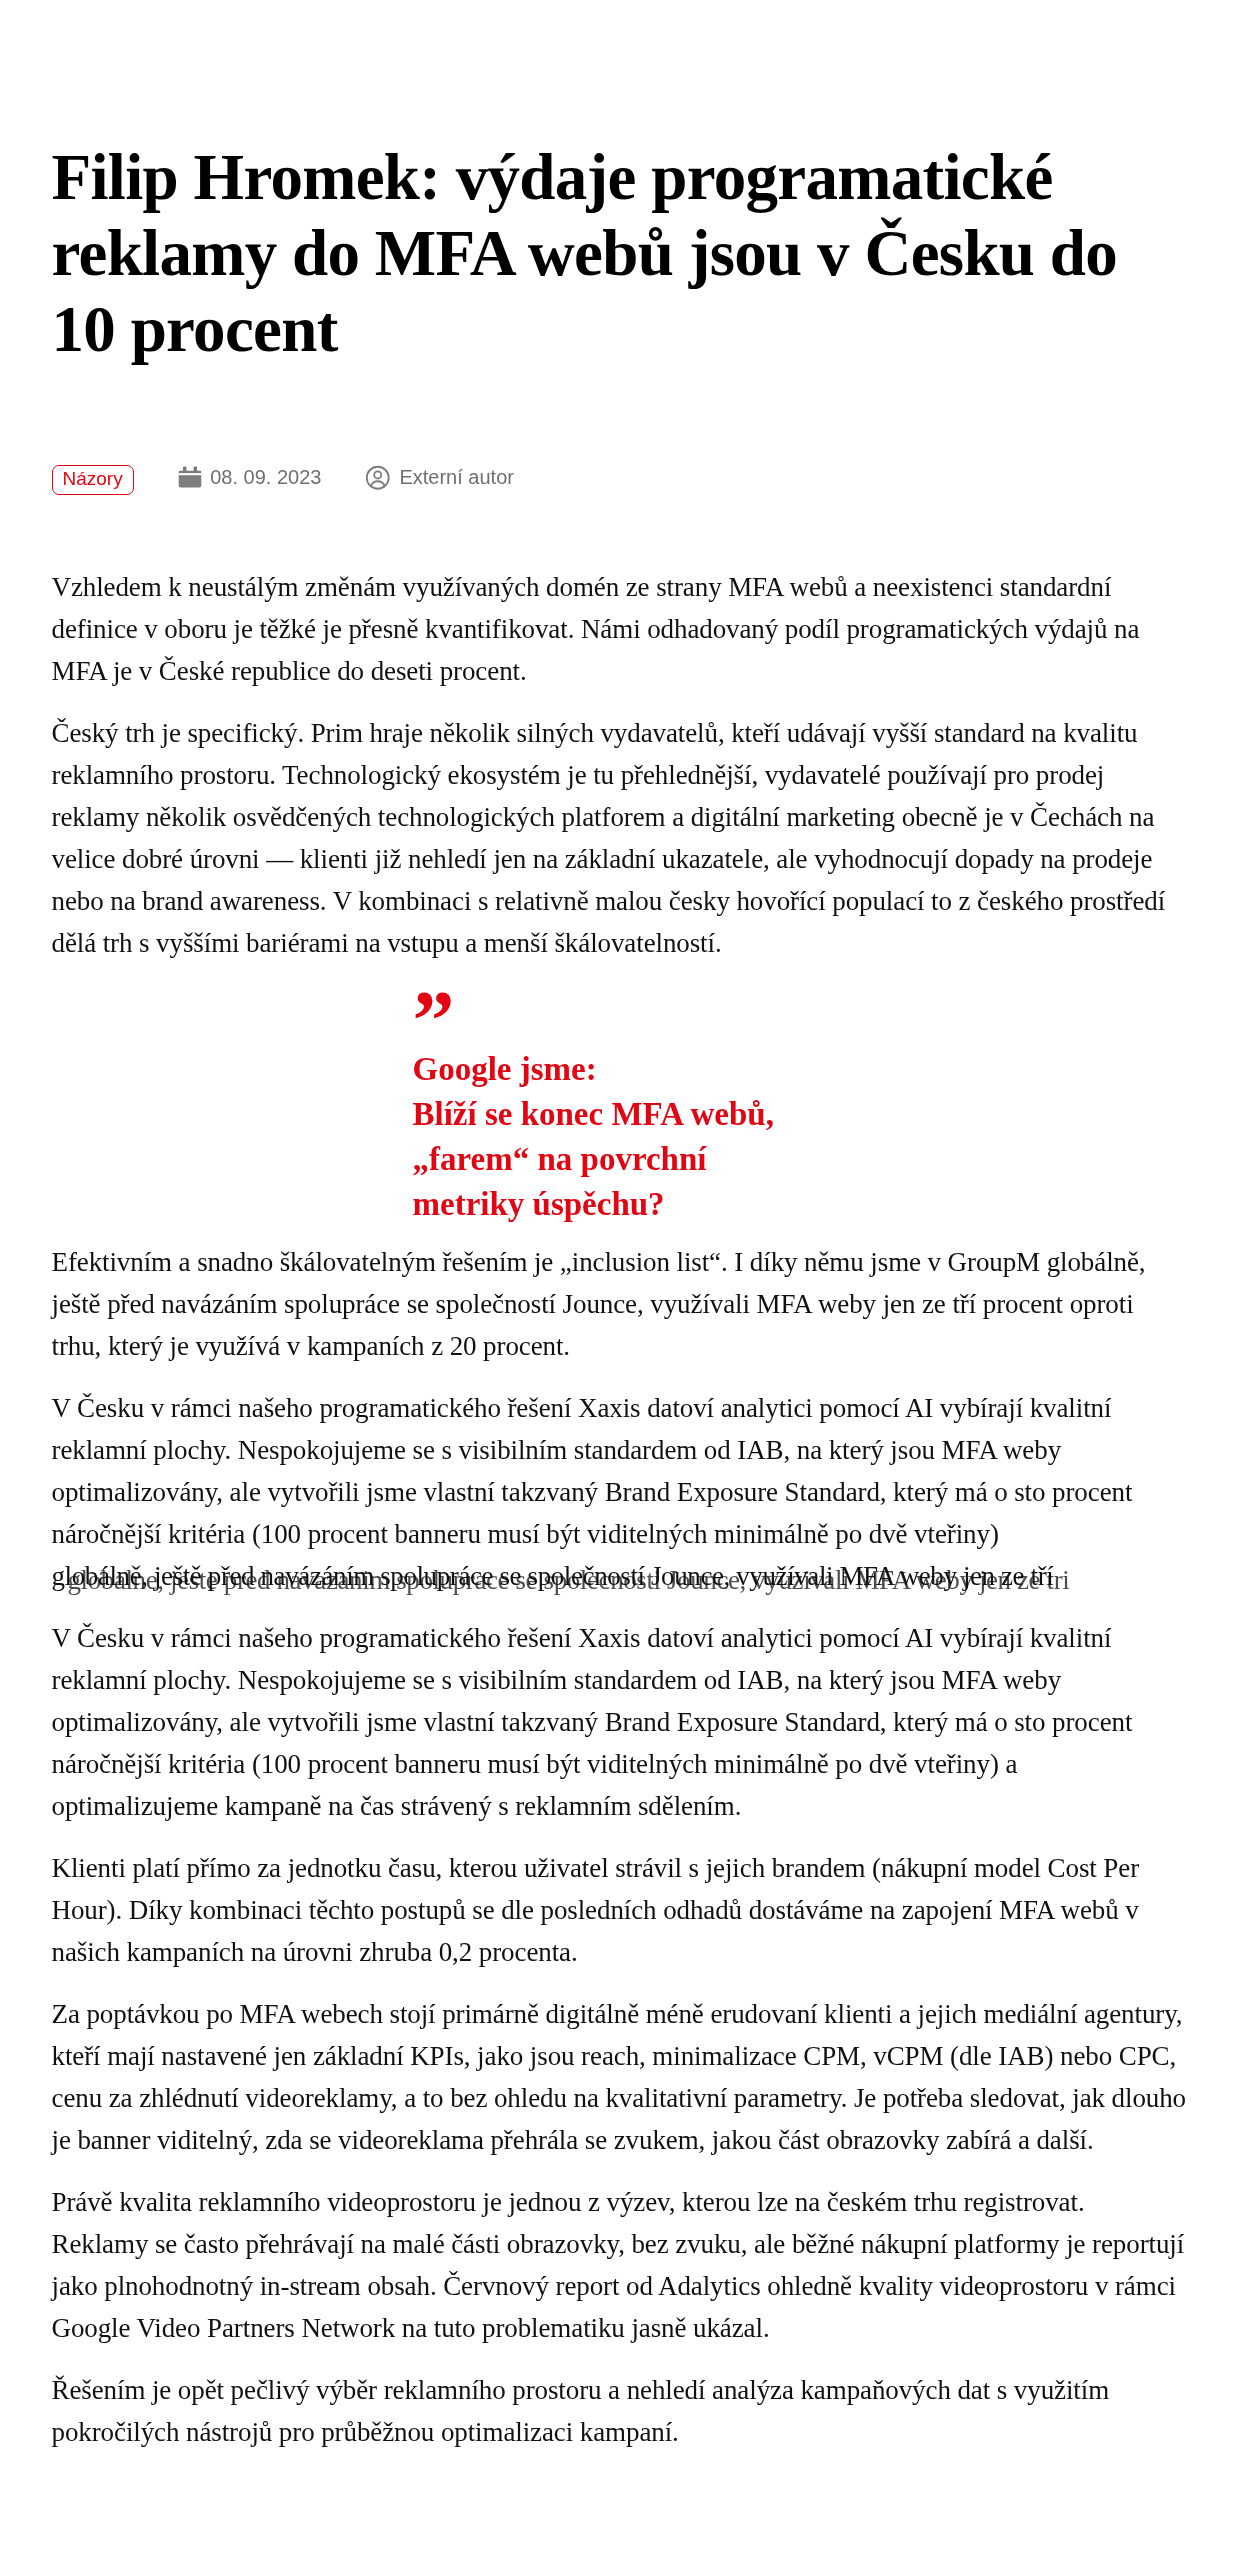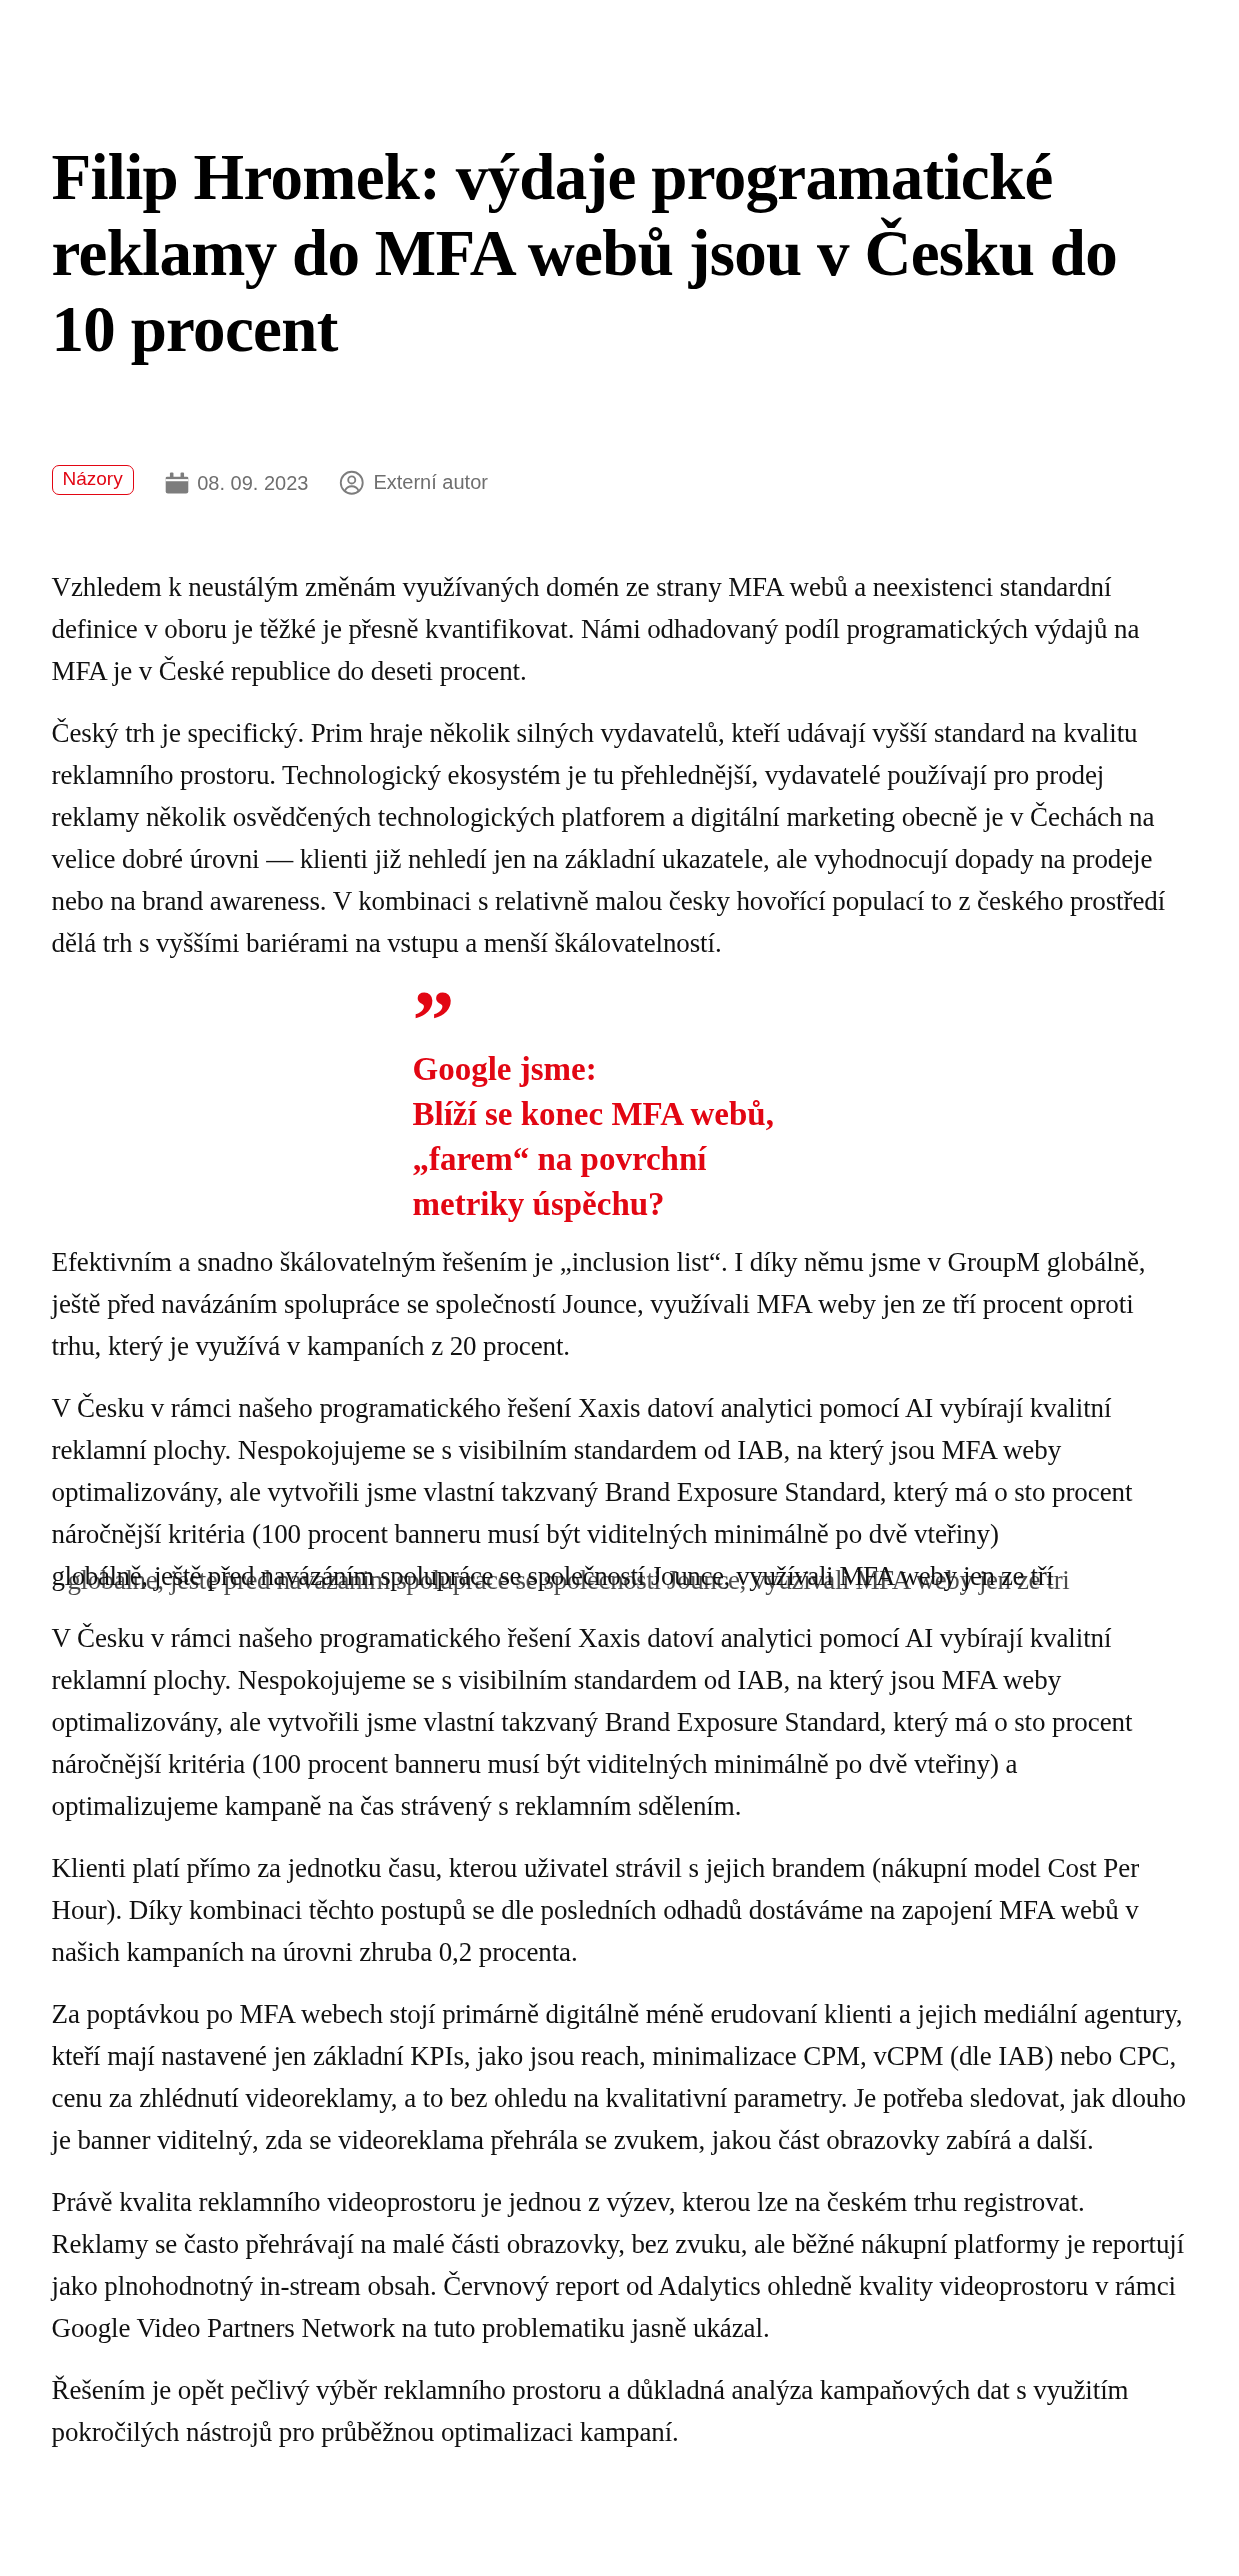--- a/index.html
+++ b/index.html
@@ -20,22 +20,22 @@
     font-family: "Liberation Serif", serif;
     font-weight: 700;
     font-size: 65px;
     line-height: 76px;
     letter-spacing: -0.7px;
     color: #000000;
   }
   .meta-row {
     margin-top: 98px;
     display: flex;
-    align-items: flex-end;
-    gap: 31px;
+    align-items: flex-start;
+    gap: 44px;
     font-family: "Liberation Sans", sans-serif;
     font-size: 20px;
     color: #6f6f6f;
   }
   .badge {
     display: inline-block;
     border: 1.4px solid #e20613;
     color: #e20613;
     border-radius: 7px;
     padding: 2.1px 10px 3.5px 10px;
@@ -149,17 +149,17 @@
     </p>
 
     <p>V Česku v rámci našeho programatického řešení Xaxis datoví analytici pomocí AI vybírají kvalitní reklamní plochy. Nespokojujeme se s visibilním standardem od IAB, na který jsou MFA weby optimalizovány, ale vytvořili jsme vlastní takzvaný Brand Exposure Standard, který má o sto procent náročnější kritéria (100 procent banneru musí být viditelných minimálně po dvě vteřiny) a optimalizujeme kampaně na čas strávený s reklamním sdělením.</p>
 
     <p>Klienti platí přímo za jednotku času, kterou uživatel strávil s jejich brandem (nákupní model Cost Per Hour). Díky kombinaci těchto postupů se dle posledních odhadů dostáváme na zapojení MFA webů v našich kampaních na úrovni zhruba 0,2 procenta.</p>
 
     <p>Za poptávkou po MFA webech stojí primárně digitálně méně erudovaní klienti a jejich mediální agentury, kteří mají nastavené jen základní KPIs, jako jsou reach, minimalizace CPM, vCPM (dle IAB) nebo CPC, cenu za zhlédnutí videoreklamy, a to bez ohledu na kvalitativní parametry. Je potřeba sledovat, jak dlouho je banner viditelný, zda se videoreklama přehrála se zvukem, jakou část obrazovky zabírá a další.</p>
 
     <p>Právě kvalita reklamního videoprostoru je jednou z výzev, kterou lze na českém trhu registrovat. Reklamy se často přehrávají na malé části obrazovky, bez zvuku, ale běžné nákupní platformy je reportují jako plnohodnotný in-stream obsah. Červnový report od Adalytics ohledně kvality videoprostoru v rámci Google Video Partners Network na tuto problematiku jasně ukázal.</p>
 
-    <p>Řešením je opět pečlivý výběr reklamního prostoru a důkladná analýza kampaňových dat s využitím pokročilých nástrojů pro průběžnou optimalizaci kampaní.</p>
+    <p>Řešením je opět pečlivý výběr reklamního prostoru a nehledí analýza kampaňových dat s využitím pokročilých nástrojů pro průběžnou optimalizaci kampaní.</p>
 
   </div>
 </div>
 
 
 </body></html>

